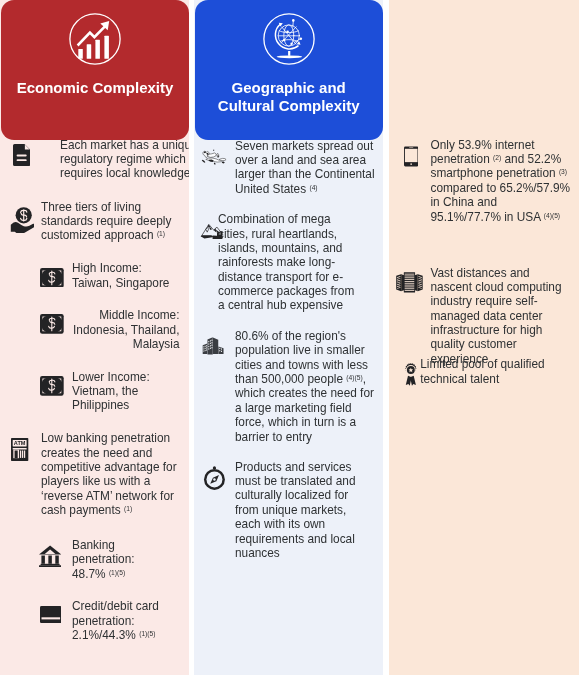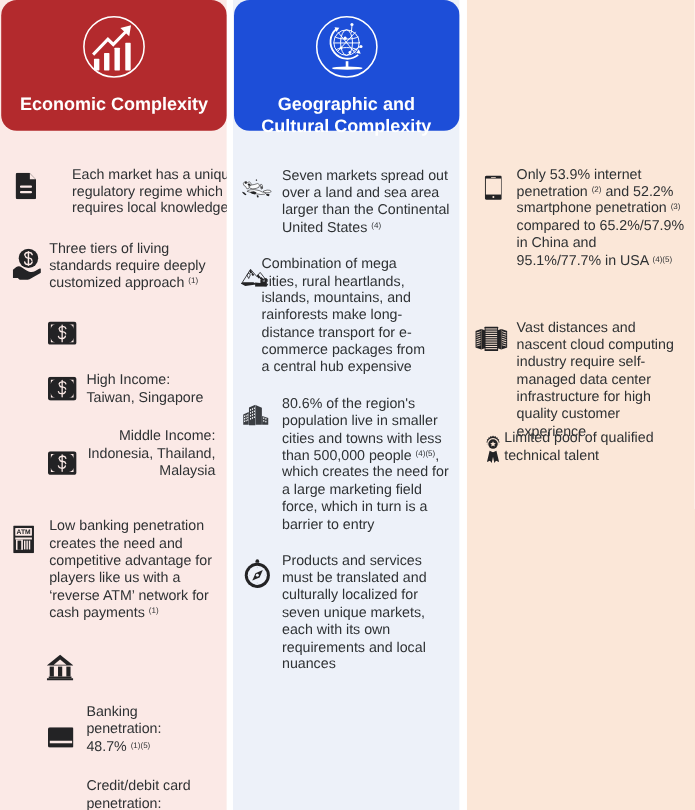--- a/index.html
+++ b/index.html
@@ -3,30 +3,30 @@
 <meta charset="utf-8">
 <style>
   html,body{margin:0;padding:0;}
   body{width:579px;height:675px;background:#ffffff;
        font-family:"Liberation Sans",sans-serif;overflow:hidden;}
   .board{position:relative;width:579px;height:675px;}
 
   .col{position:absolute;top:0;height:675px;overflow:hidden;}
   .col-bg{position:absolute;left:0;top:0;width:100%;height:100%;}
 
-  .hdr{position:absolute;top:0;height:109px;border-radius:13px;}
+  .hdr{position:absolute;top:0;height:140px;border-radius:13px;}
   .hdr-icon{position:absolute;left:0;right:0;top:13px;text-align:center;line-height:0;}
   .hdr-title{color:#ffffff;font-weight:bold;font-size:15px;line-height:18.1px;
              text-align:center;position:absolute;top:78.75px;width:162px;}
 
   .items{position:absolute;left:0;top:0;width:100%;height:675px;}
   .item{position:absolute;left:0;width:100%;}
   .item .ic{position:absolute;line-height:0;}
   .item .tx{color:#2e3133;font-size:11.85px;line-height:14.38px;width:140px;}
-  .item.indent .tx{width:107.5px;margin-top:48px;}
+  .item.indent .tx{width:107.5px;}
   .sup{font-size:6.7px;vertical-align:0.43em;line-height:0;}
   .nb{white-space:nowrap;}
 </style>
 </head>
 <body>
 
 <div class="board" id="board">
     <div class="col" style="left: 0px; width: 189px;">
       <div class="col-bg" style="background: rgb(251, 233, 230);"></div>
       <div class="hdr" style="left: 1px; width: 188px; background: rgb(179, 42, 45);">
@@ -85,20 +85,21 @@
         </div>
         <div class="item indent" style="top: 369.702px;">
           <div class="ic" style="left: 40.1px; top: 6.19815px;"><svg width="23.7" height="19.7" viewBox="0 0 237 197" xmlns="http://www.w3.org/2000/svg" fill="#232325">
               <rect x="0" y="0" width="237" height="197" rx="22"></rect>
               <path d="M24 62 A38 38 0 0 1 62 24 h-38 z" fill="#fbe9e6"></path>
               <path d="M213 62 A38 38 0 0 0 175 24 h38 z" fill="#fbe9e6"></path>
               <path d="M24 135 A38 38 0 0 0 62 173 h-38 z" fill="#fbe9e6"></path>
               <path d="M213 135 A38 38 0 0 1 175 173 h38 z" fill="#fbe9e6"></path>
               <path d="M118 30 v137 M92 60 a24 24 0 0 1 24 -18 h13 a21 21 0 0 1 20 17 M145 122 a24 24 0 0 1 -24 19 h-12 a23 23 0 0 1 -22 -18 M96 69 a21 21 0 0 0 20 17 h12 a21 21 0 0 1 20 17" fill="none" stroke="#fbe9e6" stroke-width="11" stroke-linecap="round"></path>
             </svg></div>
+          <div class="tx" style="margin-left: 72px;"><span>Lower Income: Vietnam, the Philippines</span></div>
         </div>
         <div class="item" style="top: 431.202px;">
           <div class="ic" style="left: 11.3px; top: 6.79815px;"><svg width="17.3" height="23" viewBox="0 0 17.3 23" xmlns="http://www.w3.org/2000/svg" fill="#232325">
               <rect x="0" y="0" width="17.3" height="23" rx="0.7"></rect>
               <rect x="1.7" y="1.9" width="13.9" height="6.5" rx="0.4" fill="#fbe9e6"></rect>
               <text x="8.65" y="7.1" font-family="Liberation Sans, sans-serif" font-size="5.6" font-weight="bold" text-anchor="middle" fill="#232325">ATM</text>
               <path d="M1.7 10 h13.9 v1.5 h-13.9 z" fill="#fbe9e6"></path>
               <rect x="2.3" y="11.6" width="5.8" height="8.6" fill="#fbe9e6"></rect>
               <rect x="3.6" y="12.5" width="3.1" height="7.7" fill="#232325"></rect>
               <rect x="9" y="12.5" width="1.2" height="7.4" fill="#fbe9e6"></rect>
@@ -247,21 +248,21 @@
               <circle cx="128" cy="152" r="84" fill="#edf1f9"></circle>
               <path d="M176 106 l-28 64 l-64 28 l28 -64 z"></path>
               <circle cx="128" cy="152" r="13" fill="#edf1f9"></circle>
               <g fill="#c8cfdd">
                 <circle cx="128" cy="84" r="5"></circle>
                 <circle cx="128" cy="220" r="5"></circle>
                 <circle cx="60" cy="152" r="5"></circle>
                 <circle cx="196" cy="152" r="5"></circle>
               </g>
             </svg></div>
-          <div class="tx" style="margin-left: 41px;"><span>Products and services must be translated and culturally localized for seven unique markets, each with its own requirements and local nuances</span></div>
+          <div class="tx" style="margin-left: 41px;"><span>Products and services must be translated and culturally localized for from unique markets, each with its own requirements and local nuances</span></div>
         </div>
       </div>
     </div>
     <div class="col" style="left: 389.2px; width: 189.8px;">
       <div class="col-bg" style="background: rgb(251, 231, 216);"></div>
       <div class="items">
         <div class="item" style="top: 137.702px;">
           <div class="ic" style="left: 14.6px; top: 5.99815px;"><svg width="14.4" height="24.9" viewBox="0 0 175 242" xmlns="http://www.w3.org/2000/svg" fill="#232325">
               <rect x="0" y="0" width="175" height="242" rx="16"></rect>
               <rect x="11" y="28" width="153" height="162" fill="#fbe7d8"></rect>

